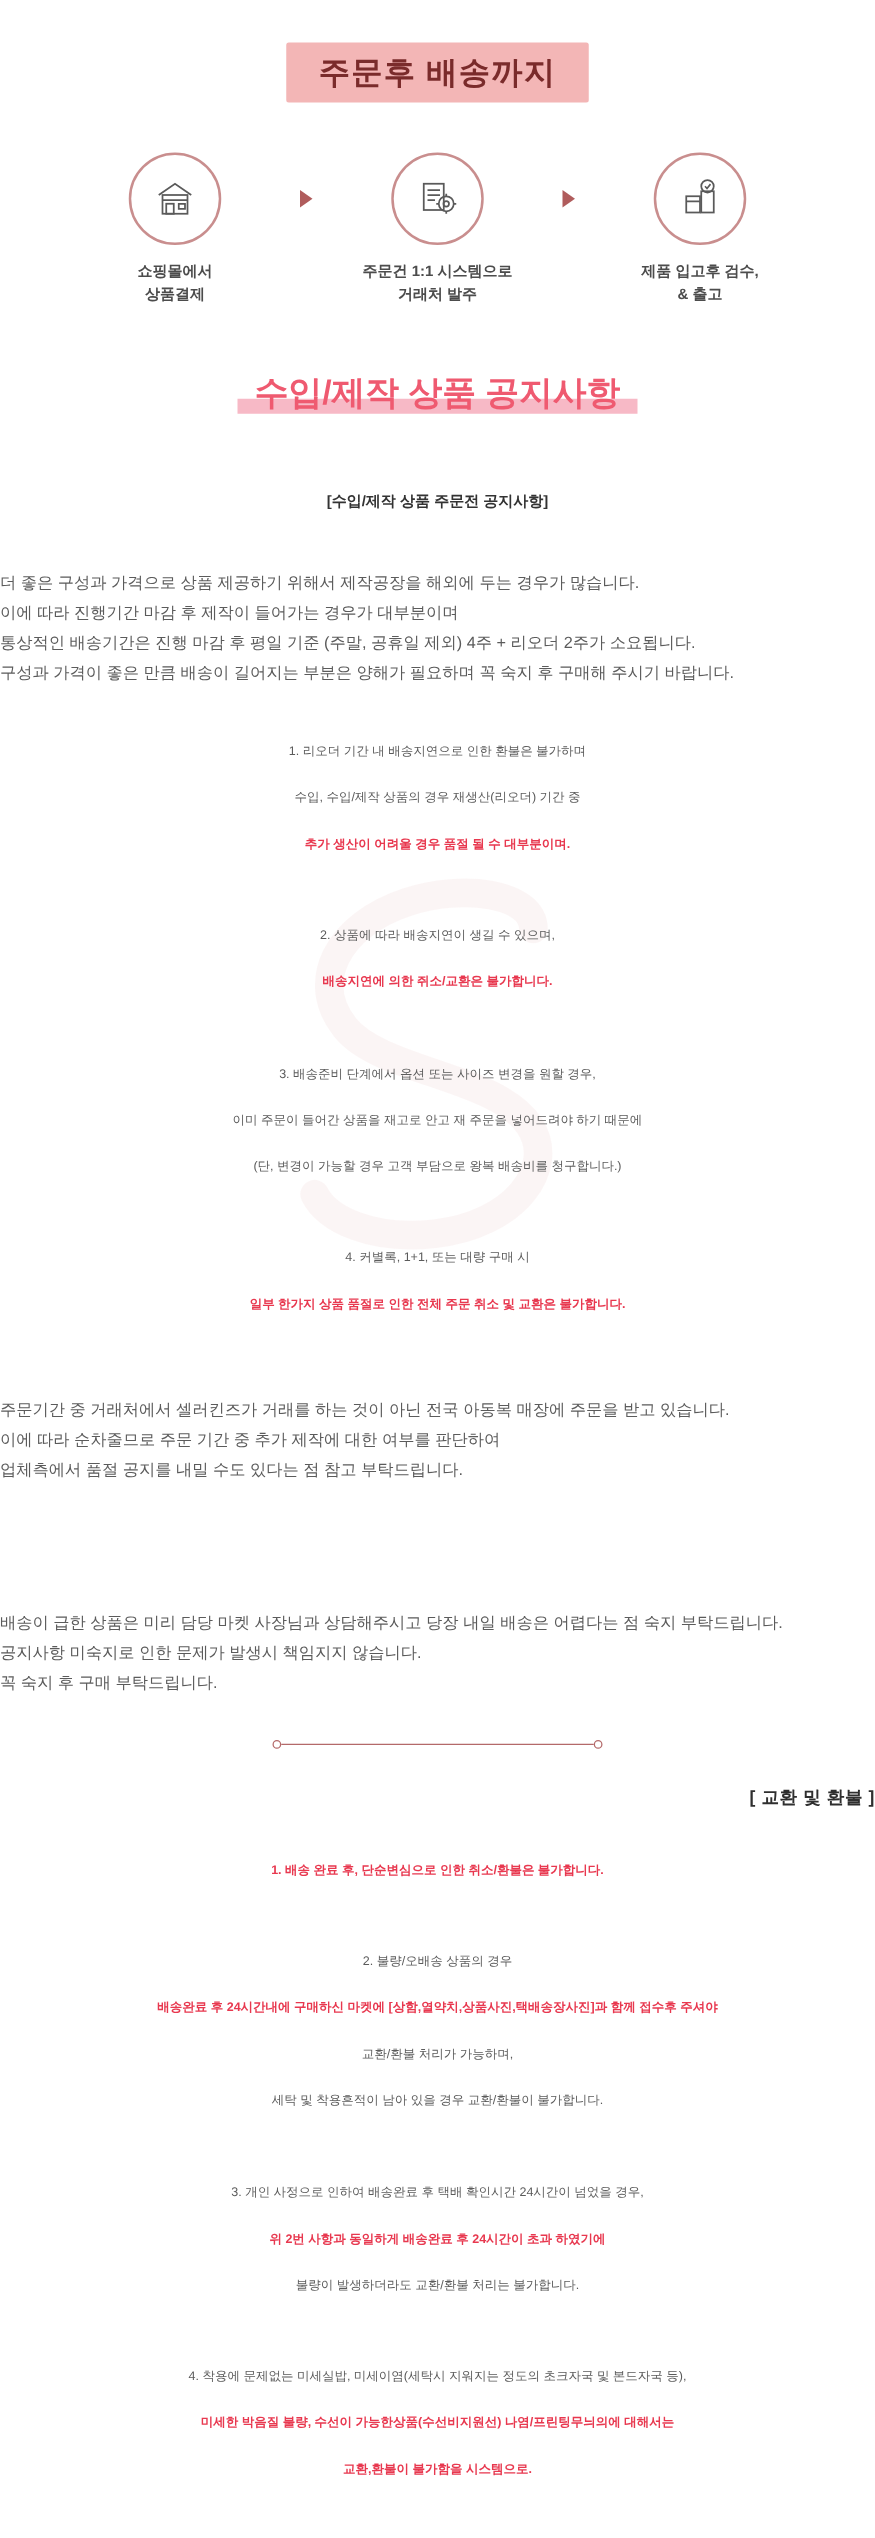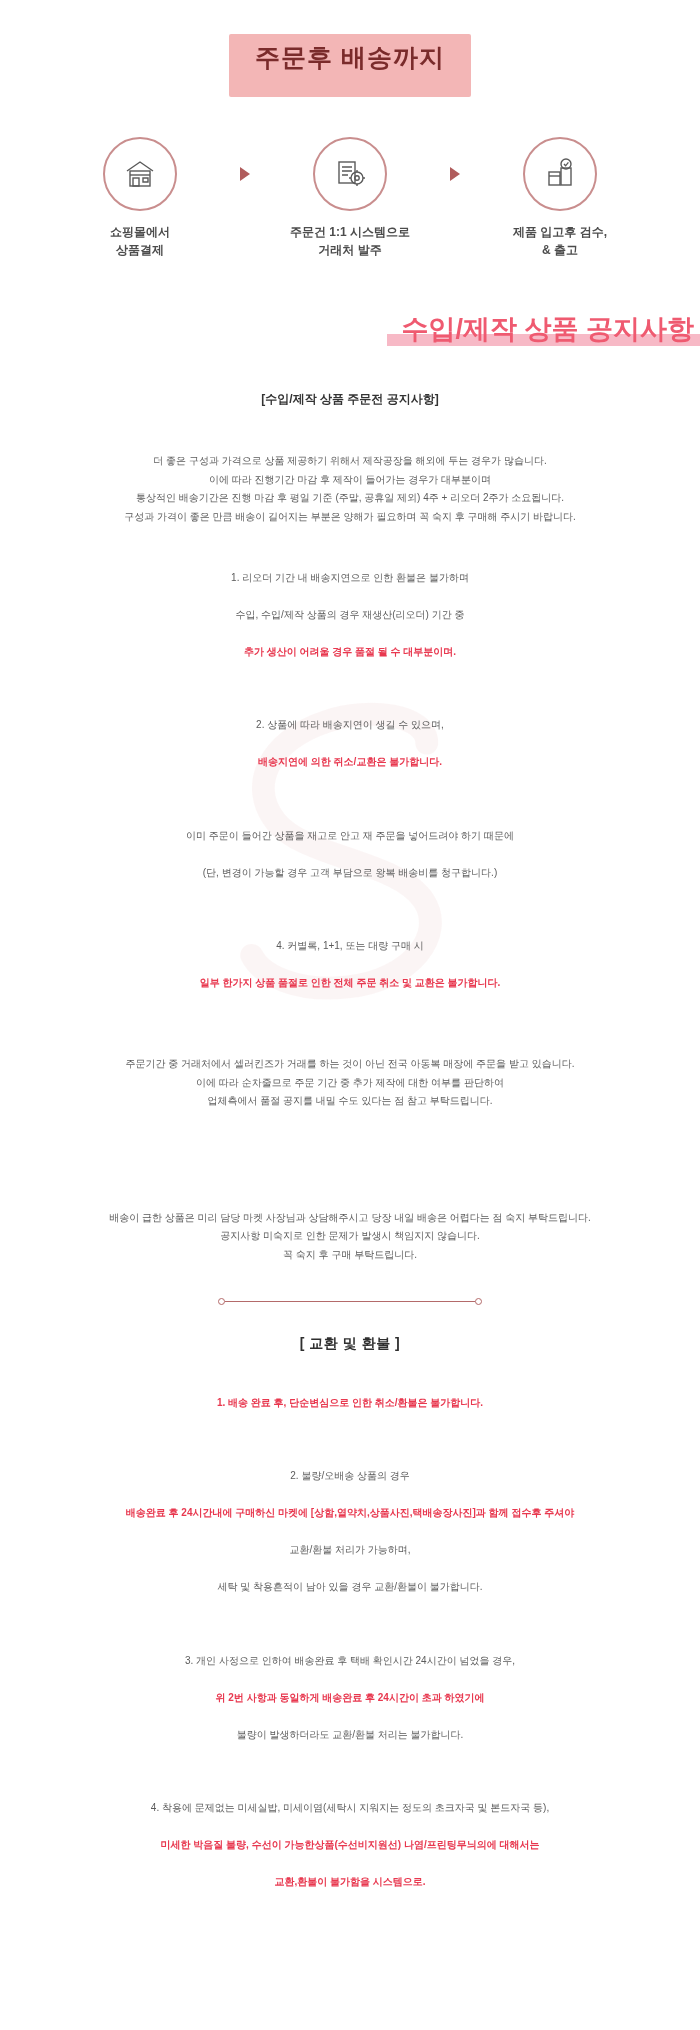--- a/index.html
+++ b/index.html
@@ -40,21 +40,21 @@
     text-align: center;
     margin-bottom: 40px;
   }
   .top-title {
     display: inline-block;
     background: #f3b6b6;
     color: #7a2b2b;
     font-size: 25px;
     font-weight: bold;
     letter-spacing: 1px;
-    padding: 7px 26px 23px 26px;
+    padding: 7px 26px 8px 26px;
     border-radius: 2px;
   }
 
   
   .steps {
     display: flex;
     align-items: flex-start;
     justify-content: center;
     gap: 13px;
     margin-bottom: 52px;
@@ -90,22 +90,22 @@
   }
   .arrow-tri {
     width: 0; height: 0;
     border-left: 10px solid #b05c5c;
     border-top: 7px solid transparent;
     border-bottom: 7px solid transparent;
   }
 
   
   .section-head-wrap {
-    text-align: right;
-    margin: 10px 0 44px 0;
+    text-align: center;
+    margin: 10px 0 61px 0;
   }
   .section-head {
     display: inline-block;
     position: relative;
     font-size: 27px;
     font-weight: bold;
     color: #ef5a70;
     padding: 0 6px;
   }
   .section-head .hl {
@@ -113,22 +113,21 @@
     left: -8px;
     right: -8px;
     bottom: 1px;
     height: 12px;
     background: #f7b9c6;
     z-index: -1;
   }
 
   
   .blk {
-    text-align: center;
-    font-size: 10px;
+    font-size: 13px;
     line-height: 1.85;
     color: #5b5b5b;
     margin-bottom: 24px;
     white-space: pre-line;
     margin-top: 44px;
   }
   .hdr {
     font-weight: bold;
     color: #333333;
     font-size: 12px;
@@ -151,21 +150,21 @@
   }
   .divider .dot {
     width: 7px; height: 7px;
     border-radius: 50%;
     border: 1px solid #b46a6a;
     background: #ffffff;
   }
 
   
   .bracket-head {
-    text-align: center;
+    text-align: right;
     font-size: 14px;
     font-weight: bold;
     color: #2f2f2f;
     margin-bottom: 22px;
     letter-spacing: 0.5px;
   }
 
   .item {
     text-align: center;
     font-size: 10px;
@@ -263,20 +262,21 @@
       <div>수입, 수입/제작 상품의 경우 재생산(리오더) 기간 중</div>
       <div class="red">추가 생산이 어려울 경우 품절 될 수 대부분이며.</div>
     </div>
 
     <div class="item">
       <div>2. 상품에 따라 배송지연이 생길 수 있으며,</div>
       <div class="red">배송지연에 의한 쥐소/교환은 불가합니다.</div>
     </div>
 
     <div class="item">
+      <div>3. 배송준비 단계에서 옵션 또는 사이즈 변경을 원할 경우,</div>
       <div>이미 주문이 들어간 상품을 재고로 안고 재 주문을 넣어드려야 하기 때문에</div>
       <div>(단, 변경이 가능할 경우 고객 부담으로 왕복 배송비를 청구합니다.)</div>
     </div>
 
     <div class="item">
       <div>4. 커별록, 1+1, 또는 대량 구매 시</div>
       <div class="red">일부 한가지 상품 품절로 인한 전체 주문 취소 및 교환은 불가합니다.</div>
     </div>
 
     <div class="blk">주문기간 중 거래처에서 셀러킨즈가 거래를 하는 것이 아닌 전국 아동복 매장에 주문을 받고 있습니다.

